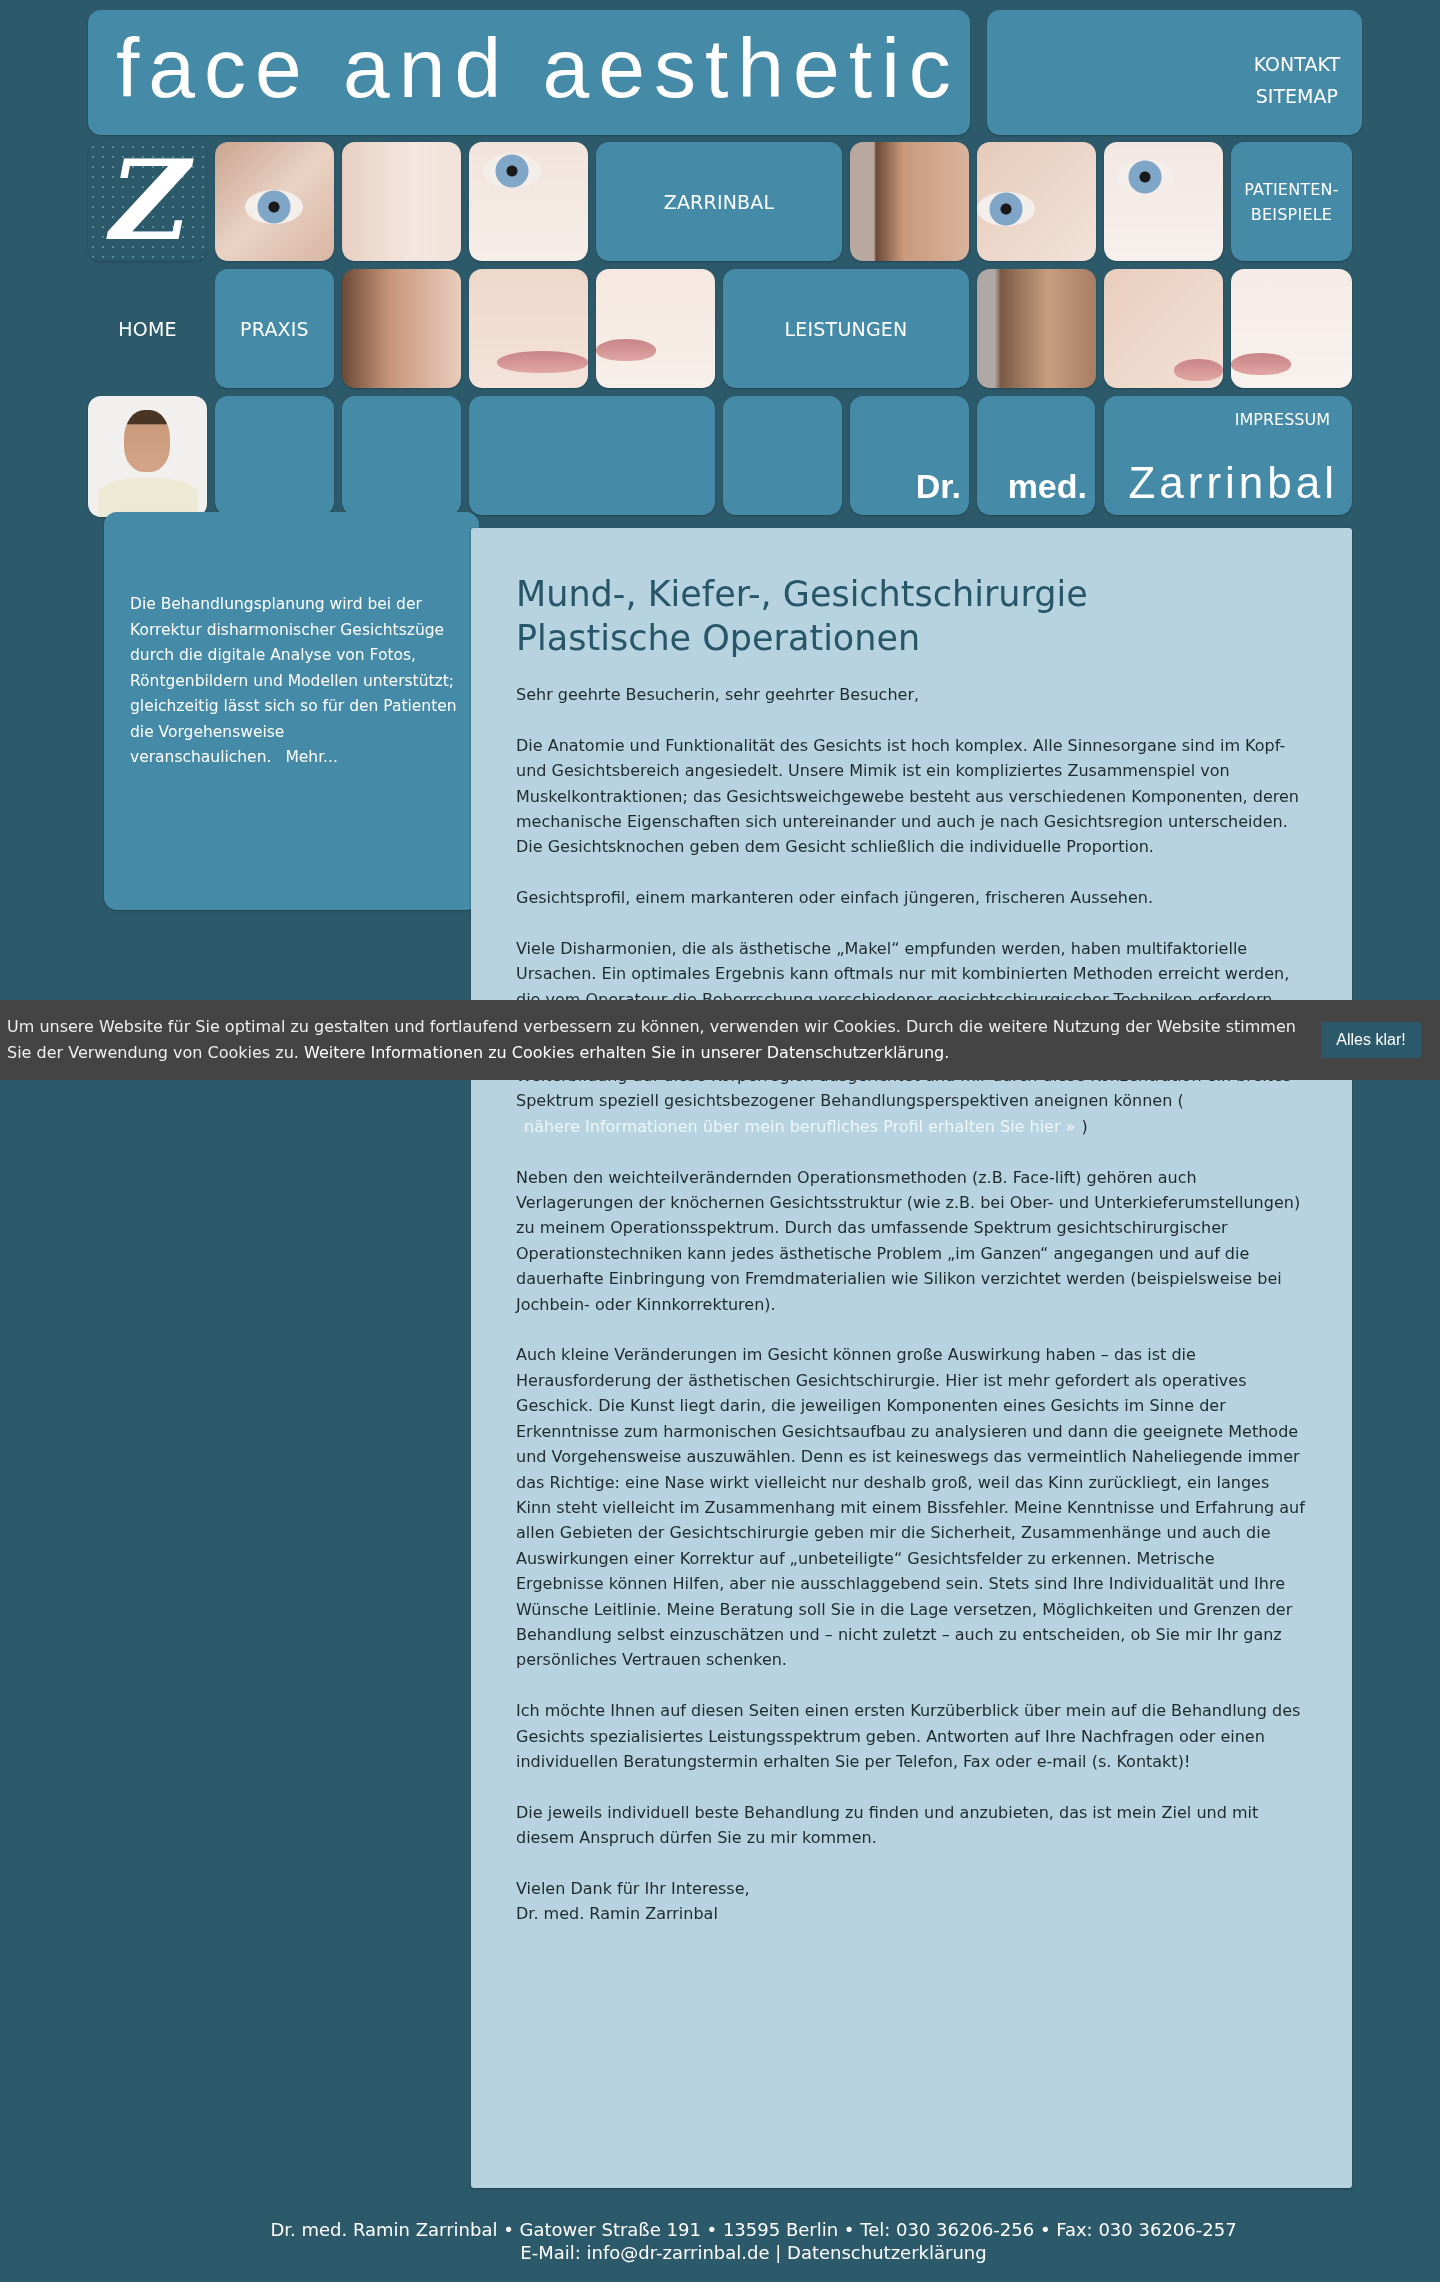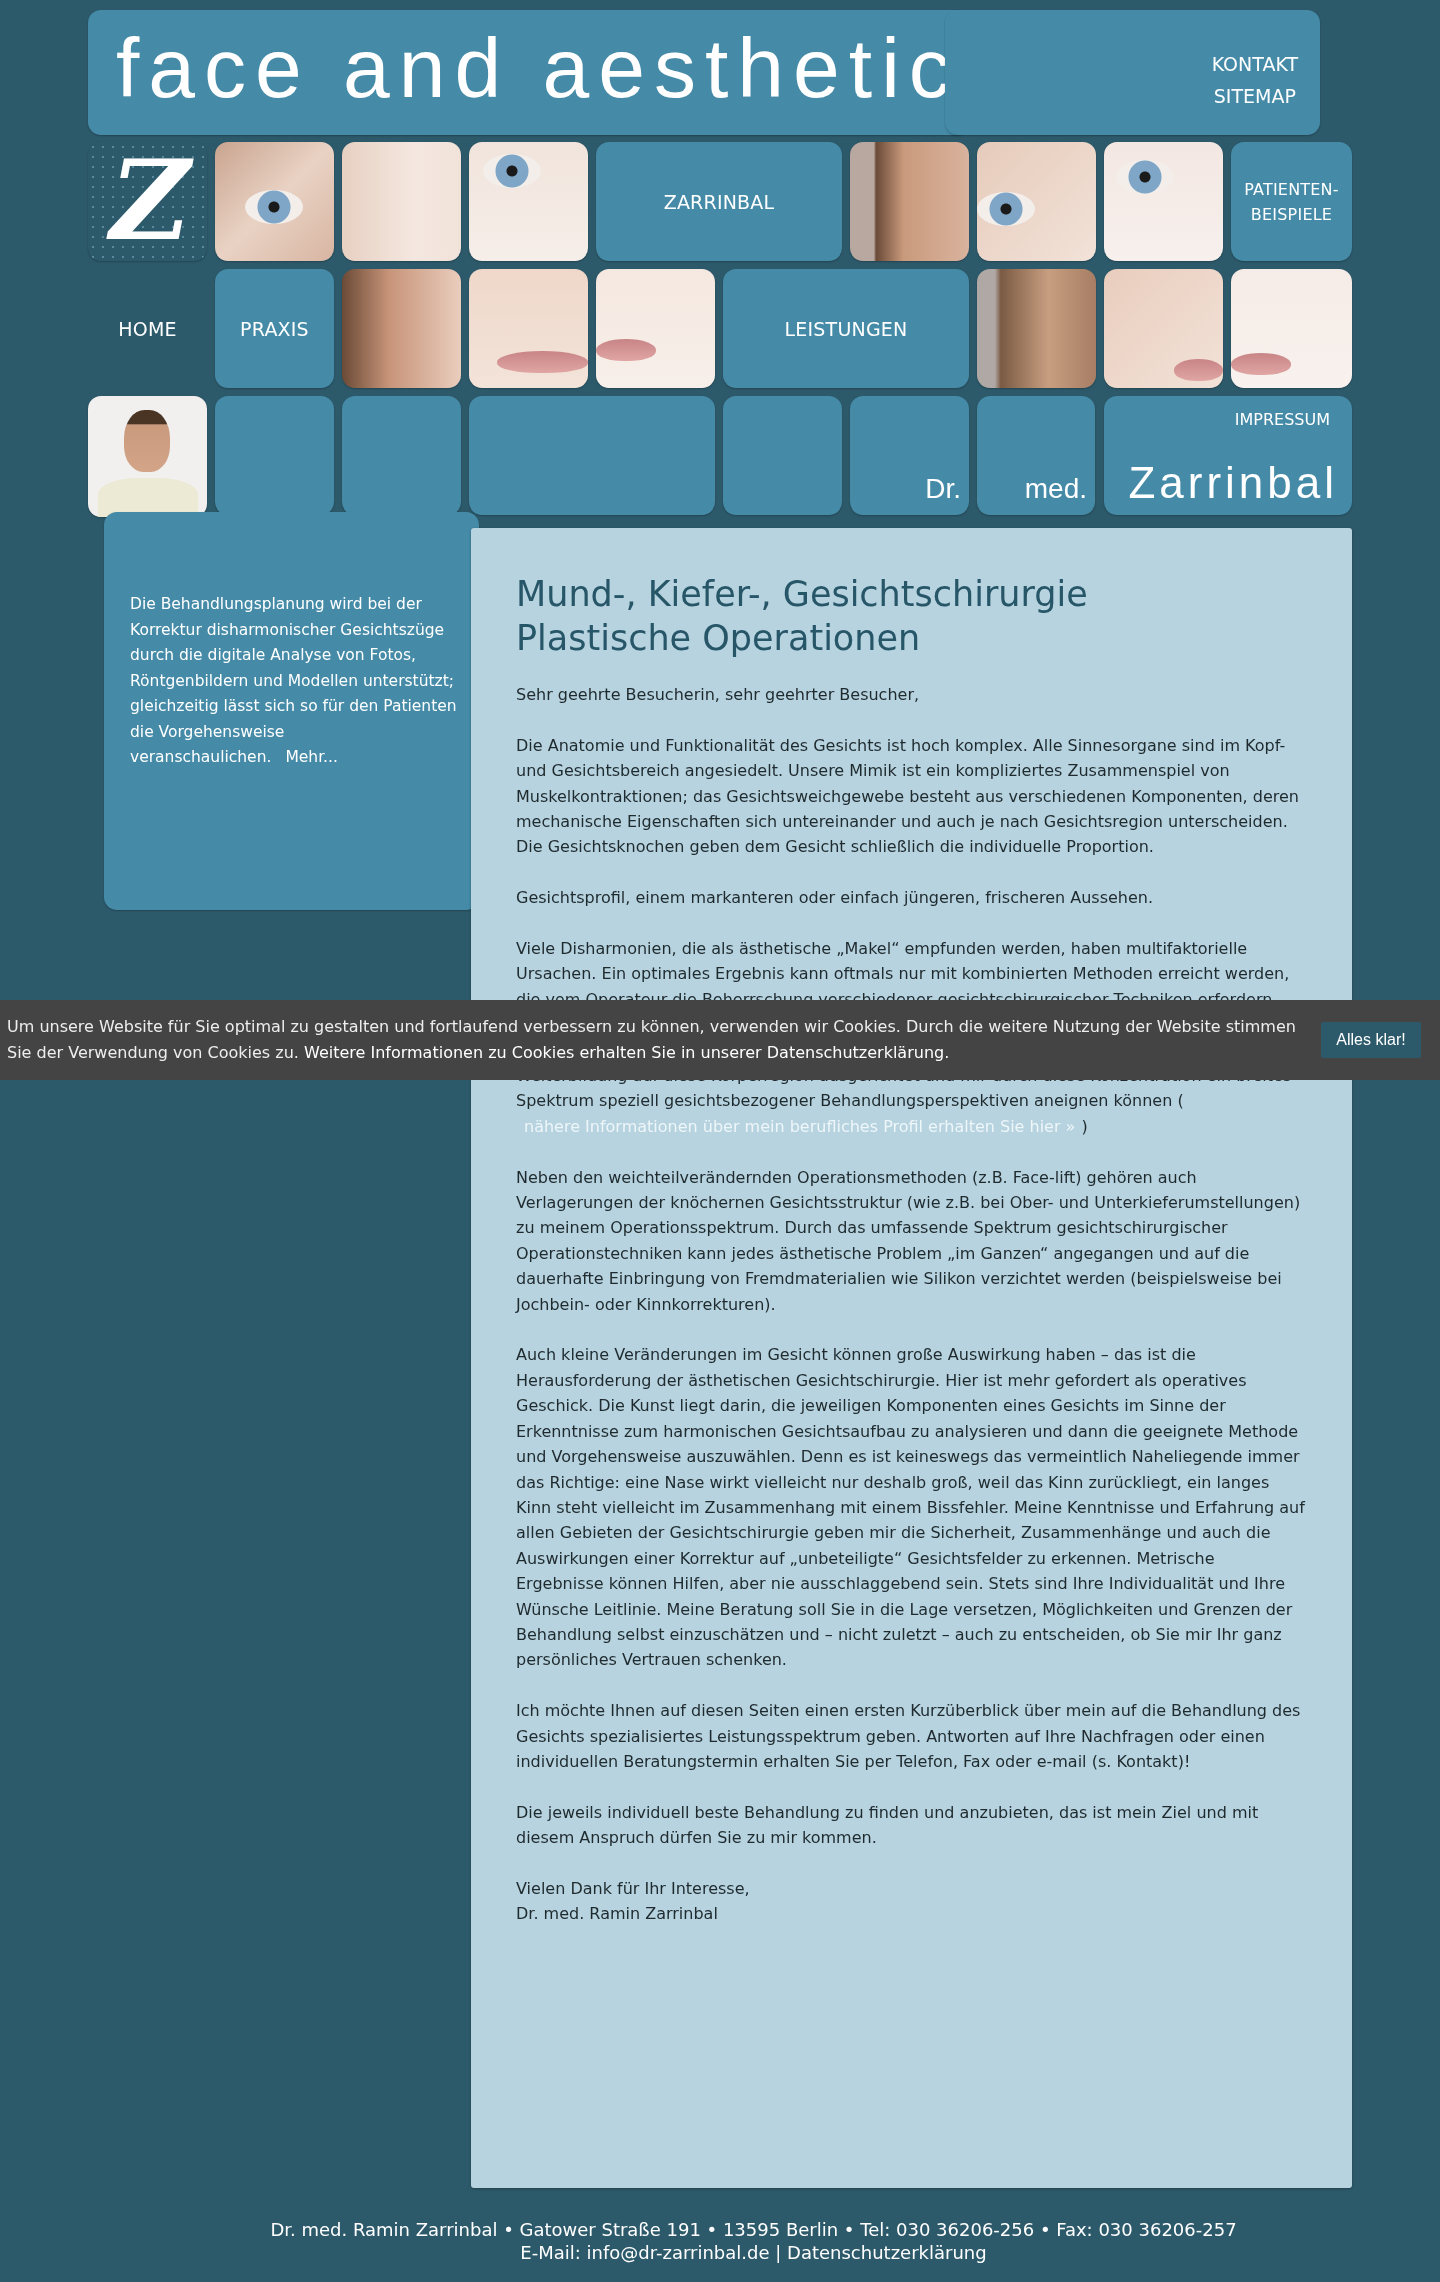--- a/index.html
+++ b/index.html
@@ -11,42 +11,42 @@
   .nav-small { font-size: 16px; line-height: 25px; }
   .logo-title { position: absolute; left: 28px; top: 16px; font-family: "Liberation Sans", sans-serif; font-weight: 300; color: #fff; font-size: 84px; letter-spacing: 9px; line-height: 1; }
   .top-links { position: absolute; right: 22px; top: 38px; text-align: center; }
   .top-links a { display: block; color: #fff; font-size: 19px; line-height: 32px; text-decoration: none; }
   .photo { background: #e8d6c8; }
   .eye { position: absolute; width: 58px; height: 34px; border-radius: 50%; background: radial-gradient(circle at 50% 50%, #1a1a1a 0 5px, #7fa6c7 6px 16px, #f3eeea 17px); }
   .lip { position: absolute; height: 22px; border-radius: 50% 50% 45% 45%; background: linear-gradient(#c88486, #e0a6a4); }
   .zlogo { background: #2d5a6b; background-image: radial-gradient(rgba(120,170,190,0.6) 1px, transparent 1.5px); background-size: 10px 10px; }
   .zlogo span { position: absolute; left: 22px; top: 4px; color: #fff; font-family: "DejaVu Serif", serif; font-size: 110px; font-weight: bold; line-height: 1; font-style: italic; }
   .name-big { position: absolute; right: 14px; bottom: 10px; color: #fff; font-family: "Liberation Sans", sans-serif; font-size: 44px; letter-spacing: 4px; line-height: 1; font-weight: 300; }
-  .name-med { position: absolute; right: 8px; bottom: 12px; color: #fff; font-family: "Liberation Sans", sans-serif; font-size: 28px; line-height: 1; }
+  .name-med { position: absolute; right: 8px; bottom: 12px; color: #fff; font-family: "Liberation Sans", sans-serif; font-size: 34px; line-height: 1; font-weight: bold; }
   .impressum { position: absolute; right: 22px; top: 14px; color: #fff; font-size: 16px; text-decoration: none; }
   .sidebar-box { position: absolute; left: 88px; top: 512px; width: 375px; height: 398px; margin-left: 16px; }
   .sidebar-text { position: absolute; left: 26px; top: 80px; width: 335px; color: #fff; font-size: 15.5px; line-height: 25.5px; }
   .sidebar-text a { color: #fff; text-decoration: none; margin-left: 14px; }
   .content { position: absolute; left: 471px; top: 528px; width: 881px; height: 1660px; background: #b6d3df; border-radius: 3px; box-shadow: 0 1px 3px rgba(0,0,0,0.3); padding: 44px 45px 0 45px; }
   .content h1 { color: #275668; font-size: 35px; font-weight: normal; line-height: 44px; margin-bottom: 22px; }
   .content p { color: #1f2a2e; font-size: 16px; line-height: 25.4px; margin-bottom: 25.4px; }
   .content a.inline-link { color: #eef6f9; text-decoration: none; margin: 0 6px 0 8px; }
   .cookie { position: absolute; left: 0; top: 1000px; width: 1440px; height: 80px; background: #444; color: #eee; font-size: 16px; line-height: 25.5px; padding: 14px 7px; }
   .cookie b { color: #fff; font-weight: normal; }
   .cookie-btn { position: absolute; right: 19px; top: 22px; width: 100px; height: 36px; background: #2d5a6b; color: #fff; font-size: 16px; border: none; border-radius: 2px; display: flex; align-items: center; justify-content: center; cursor: pointer; }
   .footer { position: absolute; left: 15px; top: 2218px; width: 1440px; text-align: center; color: #fff; font-size: 18px; line-height: 23px; padding-left: 37px; }
   .footer a { color: #fff; text-decoration: none; }
 </style>
 </head>
 <body>
 
 <div class="tile" style="left:88px;top:10px;width:882px;height:125px;">
   <div class="logo-title">face and aesthetic</div>
 </div>
-<div class="tile" style="left:945px;top:10px;width:375px;height:125px;">
+<div class="tile" style="left:987px;top:10px;width:375px;height:125px;">
   <div class="top-links">
     <a>KONTAKT</a>
     <a>SITEMAP</a>
   </div>
 </div>
 
 <div class="tile zlogo" style="left:88px;top:142px;width:119px;height:119px;">
   <span>Z</span>
 </div>
 <div class="tile photo" style="left:215px;top:142px;width:119px;height:119px;background:linear-gradient(135deg,#c9a48f,#e9d2c4 50%,#d8b5a2);">

